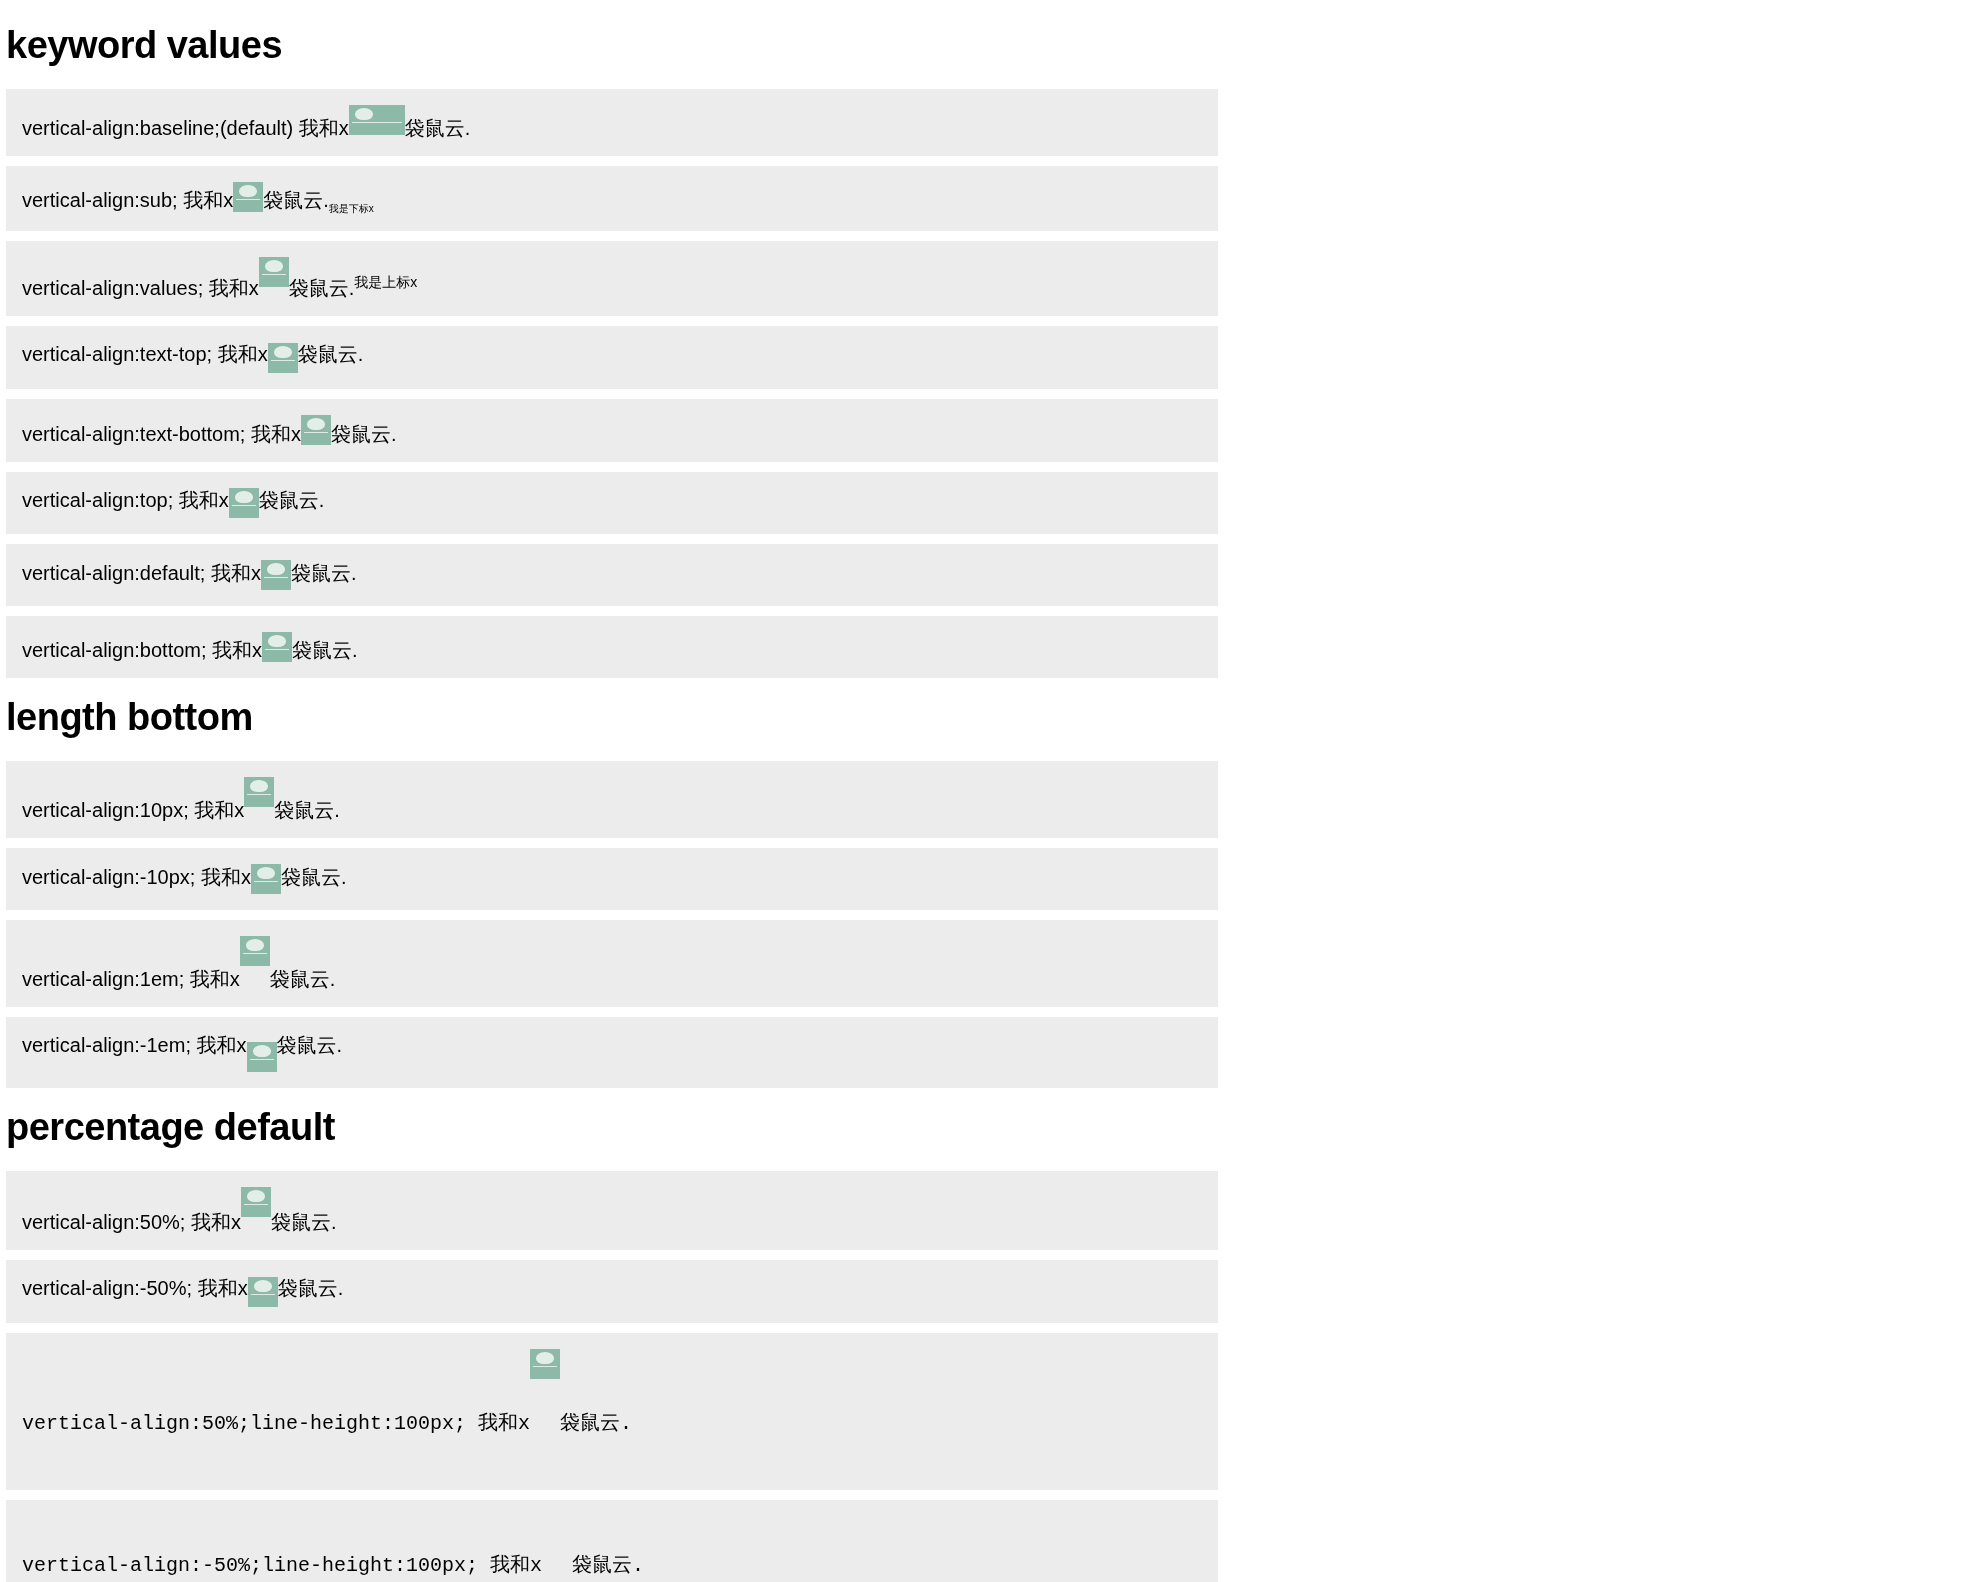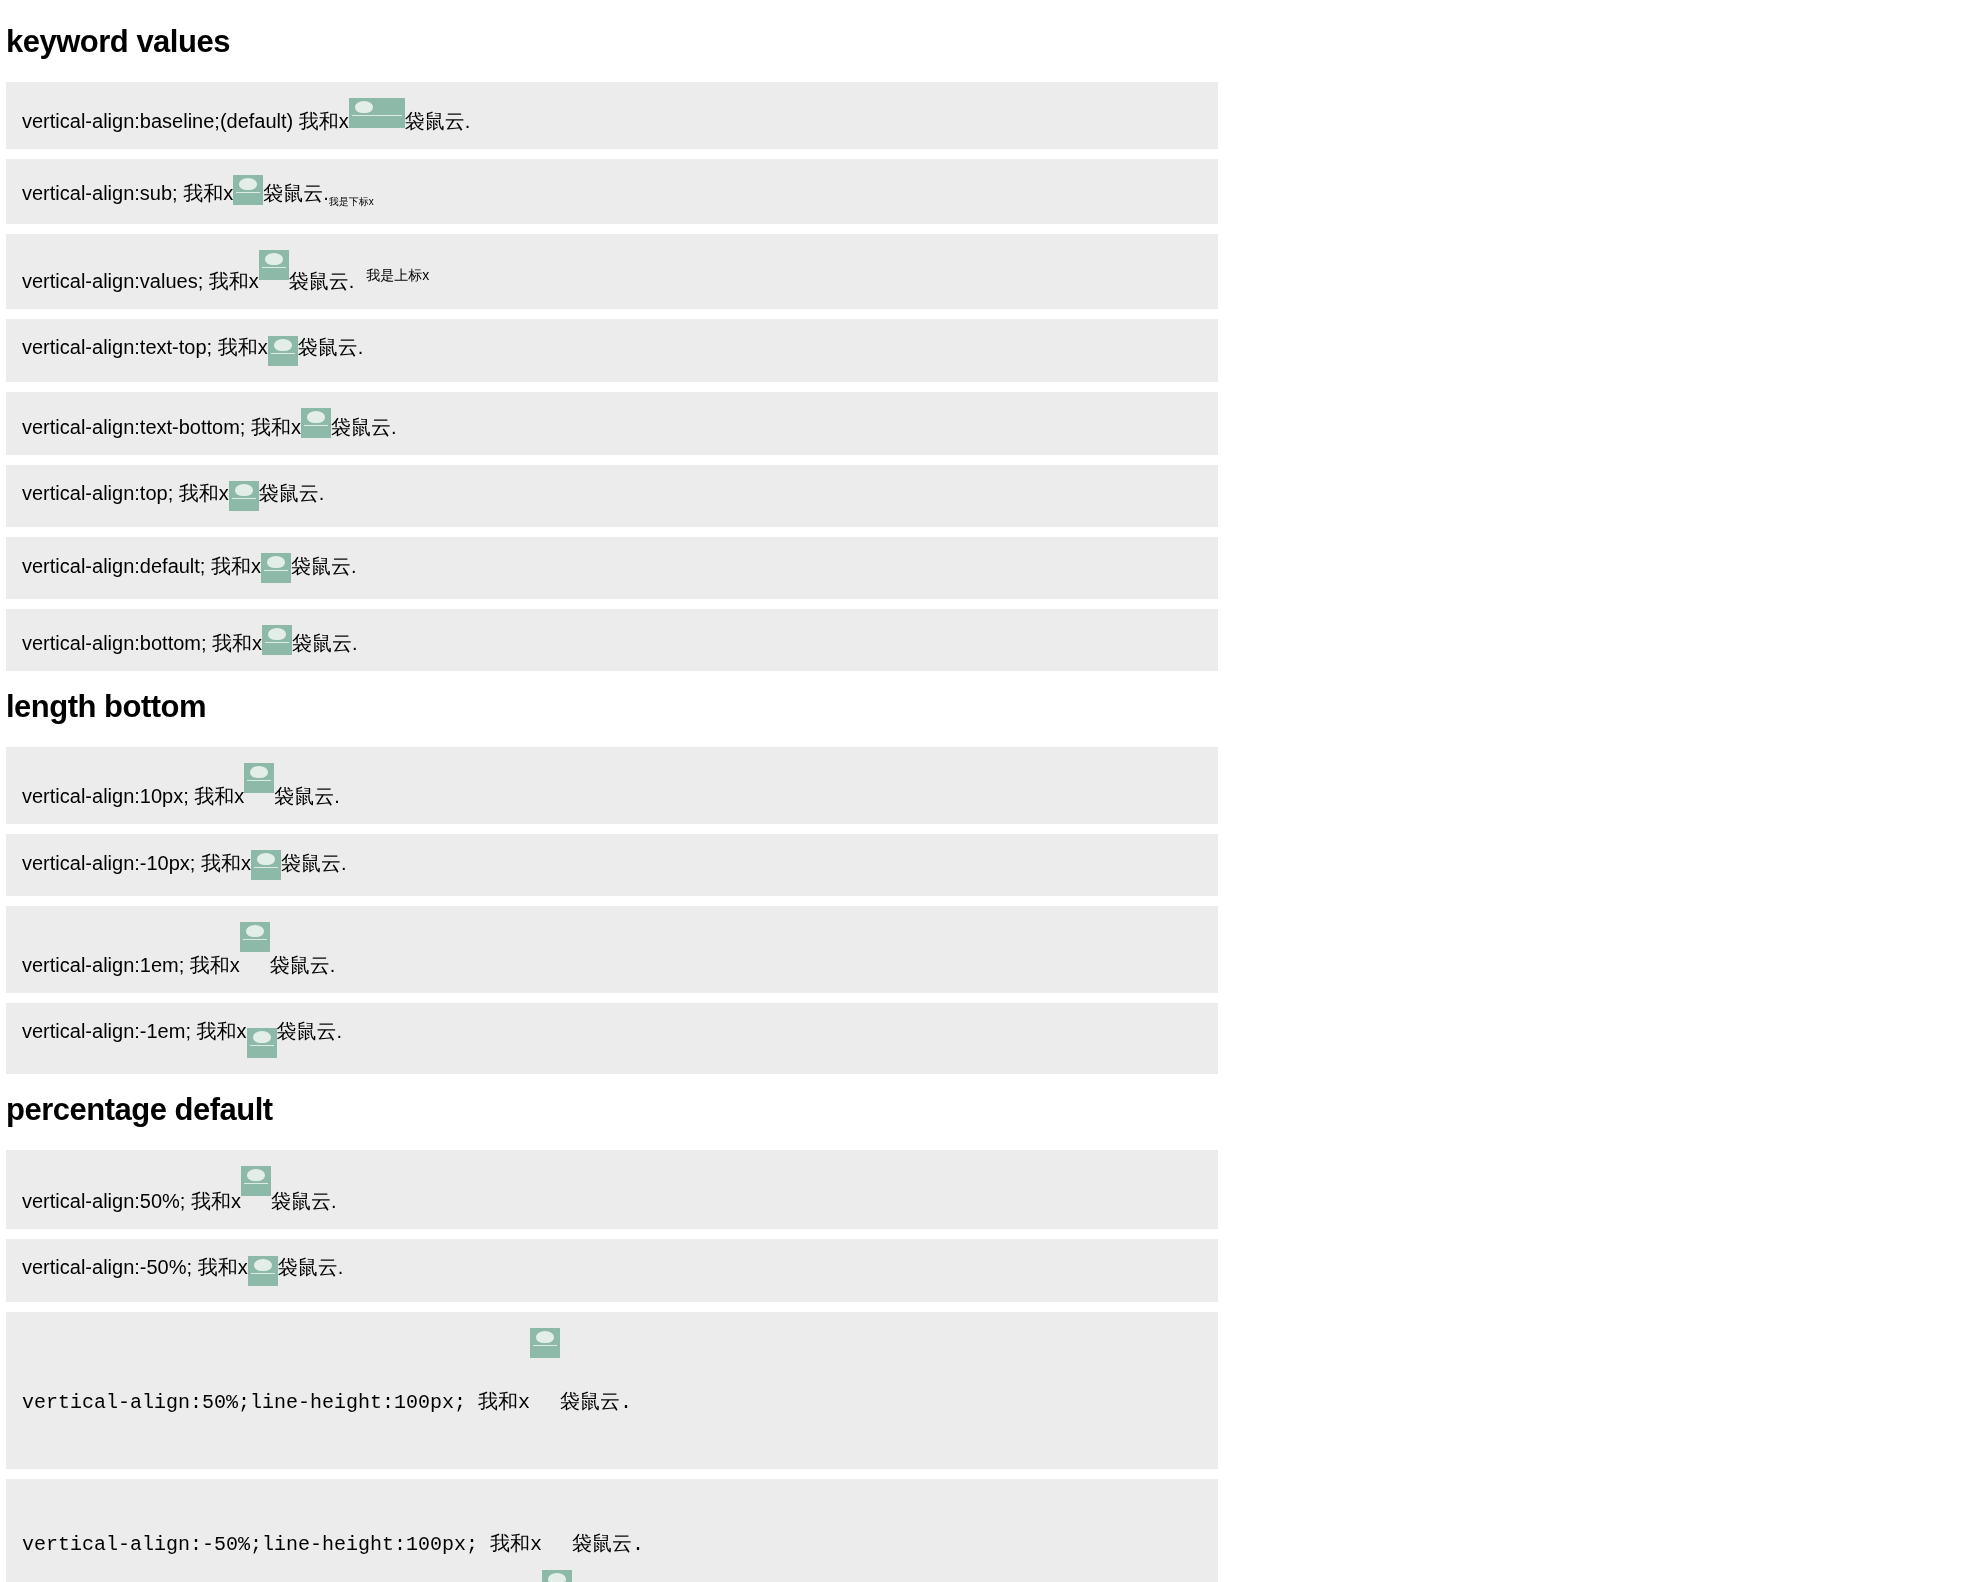--- a/index.html
+++ b/index.html
@@ -6,21 +6,21 @@
   body {
     margin: 0;
     padding: 6px;
     font-family: -apple-system, BlinkMacSystemFont, "Helvetica Neue", Arial, sans-serif;
     font-size: 20px;
     color: #000;
     background: #fff;
     width: 1224px;
   }
   h2 {
-    font-size: 31px;
+    font-size: 38px;
     font-weight: 700;
     margin: 18px 0 22px 0;
     letter-spacing: -0.5px;
   }
   .row {
     background: #ececec;
     margin-bottom: 10px;
     padding: 16px;
     line-height: 1.2;
   }
@@ -47,21 +47,21 @@
     position: absolute;
     bottom: 4px; left: 3px; right: 3px;
     height: 8px;
     border-top: 1px solid rgba(255,255,255,0.7);
     font-size: 6px;
     color: #fff;
     text-align: center;
   }
   .logo-big { width: 56px; height: 30px; }
   .subtxt { font-size: 10px; vertical-align: sub; }
-  .suptxt { font-size: 14px; vertical-align: super; margin-left: 12px; }
+  .suptxt { font-size: 14px; vertical-align: super; }
 
   .va-baseline  .logo { vertical-align: baseline; }
   .va-sub       .logo { vertical-align: sub; }
   .va-super     .logo { vertical-align: super; }
   .va-texttop   .logo { vertical-align: text-top; }
   .va-textbot   .logo { vertical-align: text-bottom; }
   .va-top       .logo { vertical-align: top; }
   .va-middle    .logo { vertical-align: middle; }
   .va-bottom    .logo { vertical-align: bottom; }
   .va-10px      .logo { vertical-align: 10px; }

